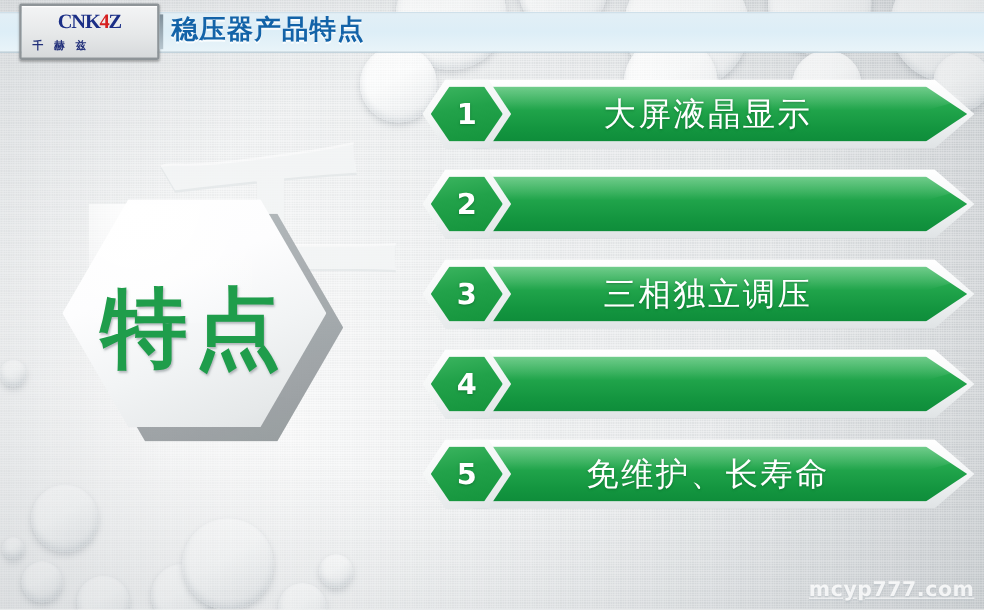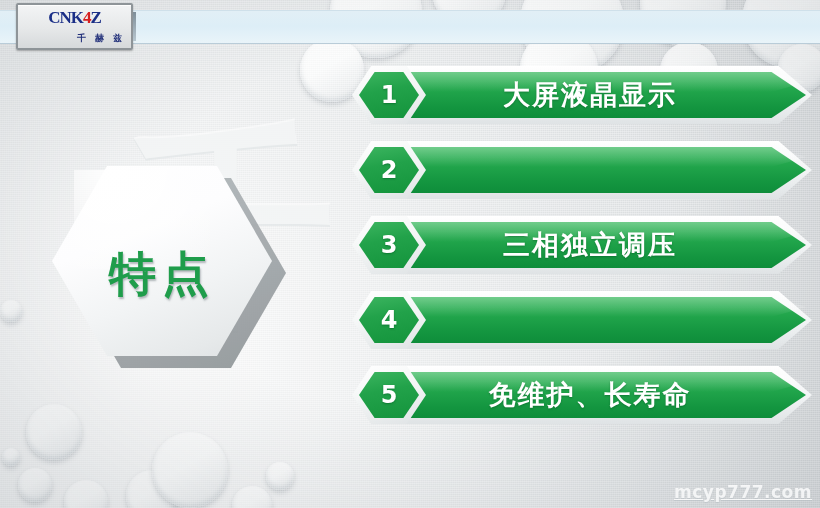--- a/index.html
+++ b/index.html
@@ -55,21 +55,21 @@
     box-shadow:0 1px 2px rgba(0,0,0,.28), inset 0 1px 0 rgba(255,255,255,.9);
     overflow:hidden;
   }
   .logo-main{
     position:absolute;left:0;right:0;top:3px;text-align:center;
     font-size:17px;font-weight:bold;color:#1b2f87;letter-spacing:-1px;
     font-family:Liberation Serif, serif;
   }
   .logo-bolt{color:#d62020;}
   .logo-sub{
-    position:absolute;left:0;right:0;bottom:3px;text-align:right;
+    position:absolute;left:0;right:0;bottom:3px;text-align:left;
     font-size:9px;color:#22307a;letter-spacing:9px;font-weight:bold;
     text-indent:9px;
   }
   .hdr-divider{
     position:absolute;left:133px;top:12px;width:3px;height:29px;
     background:linear-gradient(180deg,#7e8e99,#b7c6cf);
   }
   .hdr-title{
     position:absolute;left:143px;top:11px;height:30px;line-height:30px;
     font-size:22px;font-weight:bold;color:#1363a8;letter-spacing:1px;
@@ -93,21 +93,21 @@
   .hex-big-face{
     background:linear-gradient(158deg,#ffffff 0%,#fdfdfe 36%,#f2f4f5 62%,#e6e9ea 86%,#dcdfe1 100%);
   }
   .hex-big-gloss{
     position:absolute;left:10%;top:2%;width:62%;height:52%;
     background:radial-gradient(ellipse at 30% 0%, rgba(255,255,255,.95) 0%, rgba(255,255,255,.25) 60%, rgba(255,255,255,0) 100%);
     pointer-events:none;
   }
   .hex-big-label{
     position:absolute;inset:0;display:flex;align-items:center;justify-content:center;
-    font-size:47px;font-weight:bold;color:#1f9d4b;letter-spacing:6px;
+    font-size:72px;font-weight:bold;color:#1f9d4b;letter-spacing:6px;
     text-shadow:1px 2px 2px rgba(120,130,135,.55);
     padding-top:26px;box-sizing:border-box;
   }
   
   .rows{position:absolute;left:0;top:0;width:820px;height:508px;}
   .row{position:absolute;left:352px;width:460px;height:58px;}
   .badge-wrap{position:absolute;left:0;top:0;width:74px;height:58px;z-index:3;}
   .badge-outer{
     position:absolute;inset:0;
     background:linear-gradient(165deg,#ffffff 0%,#f4f6f6 45%,#dfe3e5 100%);
@@ -144,21 +144,21 @@
   .bar-gloss{
     position:absolute;left:6px;top:6px;width:406px;height:20px;
     background:linear-gradient(180deg,rgba(255,255,255,.28),rgba(255,255,255,0));
     -webkit-clip-path:polygon(0% 0%,91.5% 0%,100% 50%,91.5% 100%,0% 100%);
     clip-path:polygon(0% 0%,91.5% 0%,100% 50%,91.5% 100%,0% 100%);
     pointer-events:none;
   }
   .bar-label{
     position:absolute;left:6px;top:6px;width:380px;height:46px;
     display:flex;align-items:center;justify-content:center;
-    font-size:27px;font-weight:bold;color:#ffffff;letter-spacing:2px;
+    font-size:27px;font-weight:normal;color:#ffffff;letter-spacing:2px;
     text-shadow:0 1px 2px rgba(0,80,30,.45);
     white-space:nowrap;
   }
   
   .site-wm{
     position:absolute;right:8px;bottom:6px;
     font-size:17px;font-weight:bold;color:rgba(255,255,255,.80);
     letter-spacing:.5px;user-select:none;
     text-shadow:0 1px 1px rgba(180,188,194,.5);
     text-decoration:underline;
@@ -196,20 +196,21 @@
   <div class="wm-char">千</div>
 
   <div class="hdr-band"></div>
 
   <div class="logo-box">
     <div class="logo-main"><span>CNK</span><span class="logo-bolt">4</span><span>Z</span></div>
     <div class="logo-sub">千赫兹</div>
   </div>
 
   <div class="hdr-divider"></div>
+  <div class="hdr-title">稳压器产品特点</div>
 
   <div class="hex-big-wrap">
     <div class="hex-big-shadow"></div>
     <div class="hex-shape hex-big-face"></div>
     <div class="hex-big-gloss"></div>
     <div class="hex-big-label">特点</div>
   </div>
 
   <div class="rows" id="rows">
       <div class="row" style="top: 66px;">

